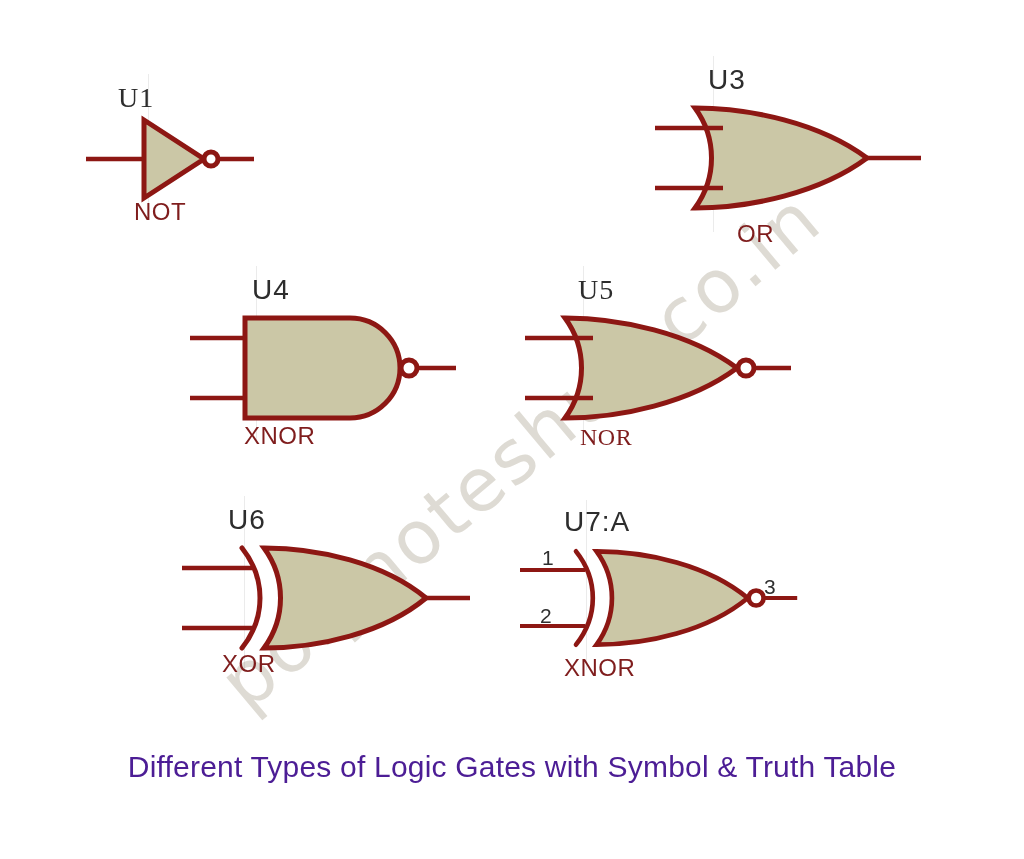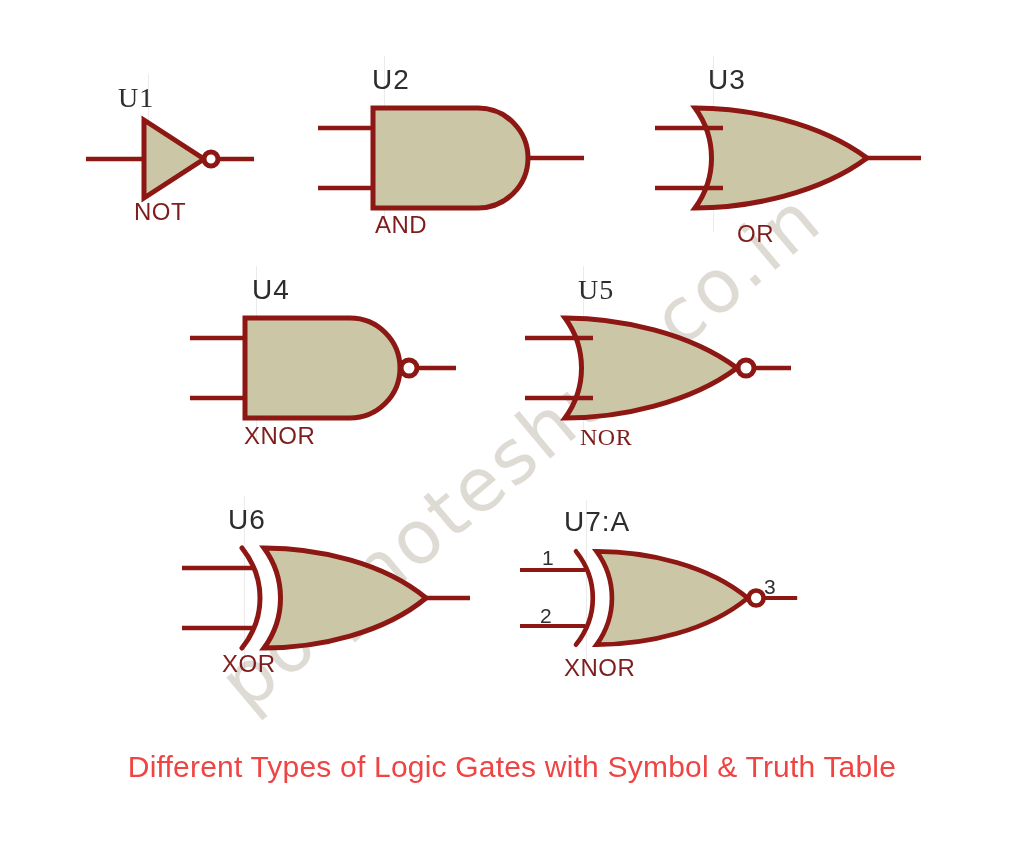--- a/index.html
+++ b/index.html
@@ -50,21 +50,21 @@
     width:1px;
     background:rgba(110,110,110,0.14);
   }
   .caption{
     position:absolute;
     left:0;right:0;top:750px;
     text-align:center;
     font-size:30px;
     font-weight:500;
     letter-spacing:0.2px;
-    color:#ef4444;
+    color:#4c1d95;
     z-index:1;
   }
 </style>
 </head>
 <body>
 
 <div id="canvas">
 
   <div class="watermark">polynoteshub.co.in</div>
 
@@ -75,33 +75,20 @@
         <svg viewBox="0 0 170 90" preserveAspectRatio="none" xmlns="http://www.w3.org/2000/svg">
           <line x1="0" y1="45" x2="58" y2="45" stroke="#8d1713" stroke-width="4.5"></line>
           <path d="M58,6 L58,84 L118,45 Z" fill="#cbc7a6" stroke="#8d1713" stroke-width="5"></path>
           <circle cx="125" cy="45" r="7" fill="#ffffff" stroke="#8d1713" stroke-width="5"></circle>
           <line x1="133" y1="45" x2="168" y2="45" stroke="#8d1713" stroke-width="4.5"></line>
         </svg>
       </div>
     <span class="type-label" style="left:48px;top:84px;">NOT</span>
   </div>
 
-  <div class="gate" style="left:318px;top:98px;width:270px;height:120px;">
-    <div class="gline" style="left:66px;top:-42px;height:176px;"></div>
-    <span class="ref-label" style="left:54px;top:-34px;">U2</span>
-    <div class="gate-symbol" style="position:absolute;inset:0;">
-        <svg viewBox="0 0 270 120" preserveAspectRatio="none" xmlns="http://www.w3.org/2000/svg">
-          <line x1="0" y1="30" x2="57" y2="30" stroke="#8d1713" stroke-width="4.5"></line>
-          <line x1="0" y1="90" x2="57" y2="90" stroke="#8d1713" stroke-width="4.5"></line>
-          <path d="M55,10 H160 A50,50 0 0 1 160,110 H55 Z" fill="#cbc7a6" stroke="#8d1713" stroke-width="5"></path>
-          <line x1="210" y1="60" x2="266" y2="60" stroke="#8d1713" stroke-width="4.5"></line>
-        </svg>
-      </div>
-    <span class="type-label" style="left:57px;top:113px;">AND</span>
-  </div>
 
   <div class="gate" style="left:655px;top:98px;width:270px;height:120px;">
     <div class="gline" style="left:58px;top:-42px;height:176px;"></div>
     <span class="ref-label" style="left:53px;top:-34px;">U3</span>
     <div class="gate-symbol" style="position:absolute;inset:0;">
         <svg viewBox="0 0 270 120" preserveAspectRatio="none" xmlns="http://www.w3.org/2000/svg">
           <path d="M40,10 C95,10 165,25 212,60 C165,95 95,110 40,110 C62,80 62,40 40,10 Z" fill="#cbc7a6" stroke="#8d1713" stroke-width="5"></path>
           <line x1="0" y1="30" x2="68" y2="30" stroke="#8d1713" stroke-width="4.5"></line>
           <line x1="0" y1="90" x2="68" y2="90" stroke="#8d1713" stroke-width="4.5"></line>
           <line x1="212" y1="60" x2="266" y2="60" stroke="#8d1713" stroke-width="4.5"></line>

